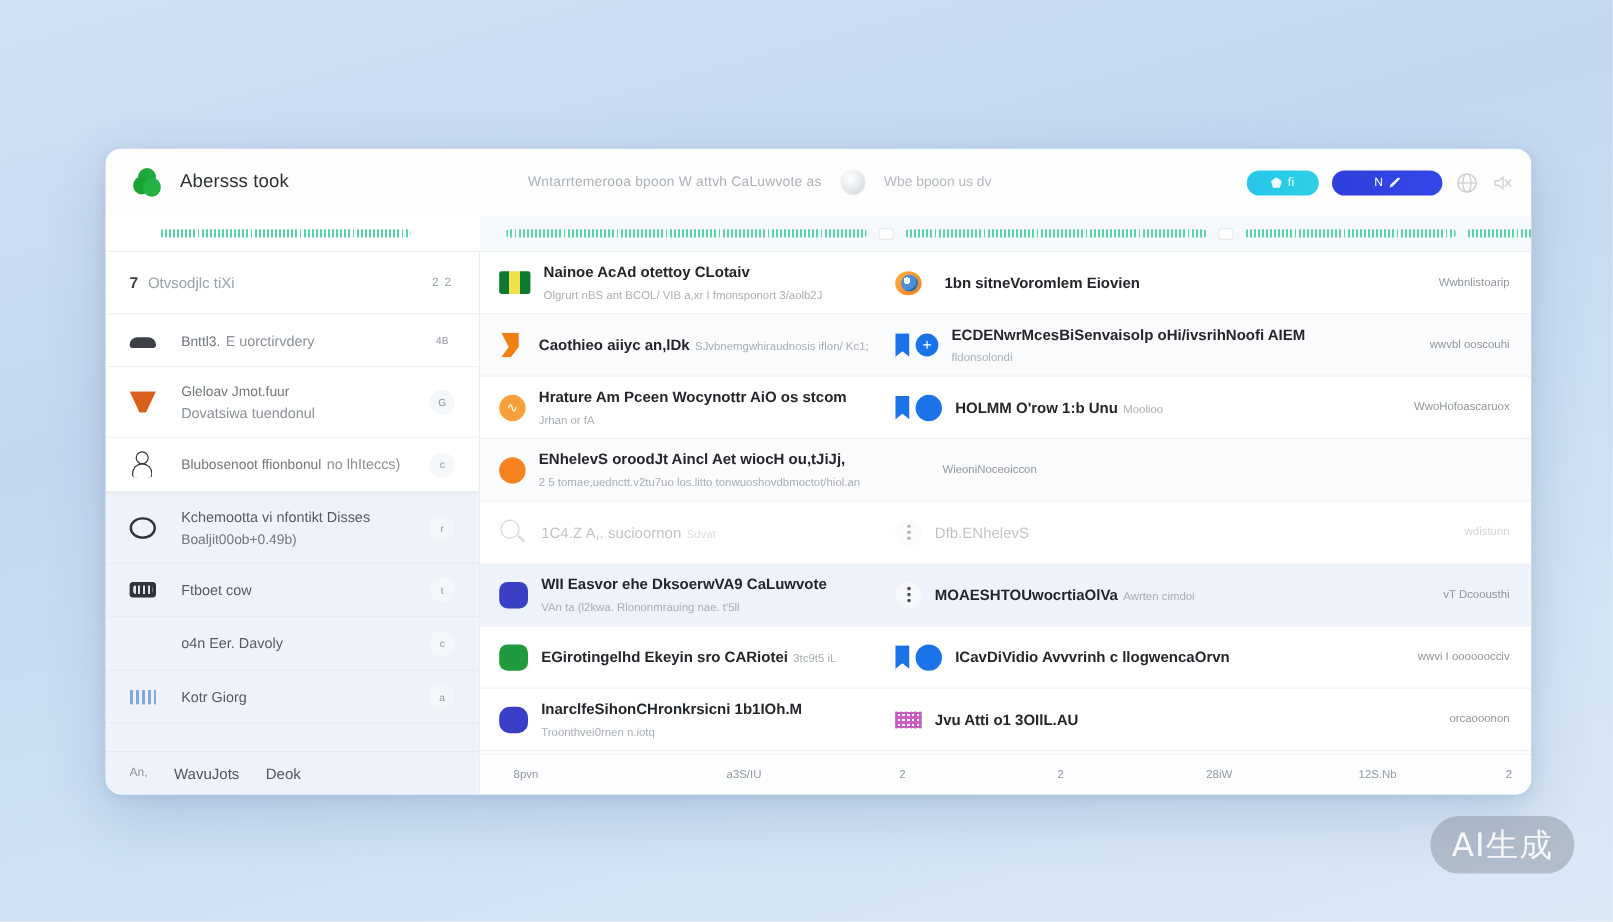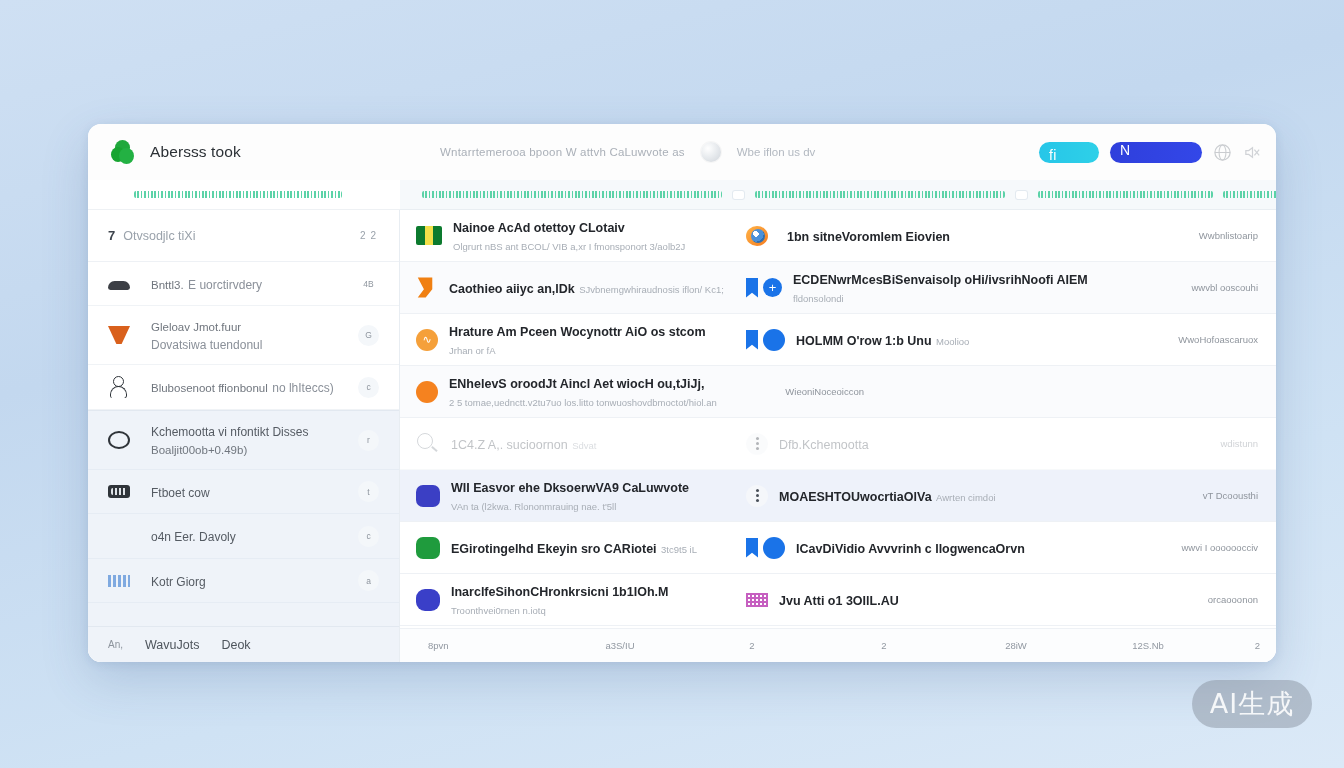--- a/index.html
+++ b/index.html
@@ -37,22 +37,22 @@
   .tb-hint{font-size:11.5px;color:#aab0b8;letter-spacing:.2px;text-align:center;}
   .tb-orb{
     width:20px;height:20px;border-radius:50%;
     background:radial-gradient(circle at 35% 32%,#ffffff 0%,#e9ecef 45%,#cfd4da 100%);
     box-shadow:0 0 0 1px rgba(0,0,0,.03);flex:0 0 20px;
   }
   .tb-hint2{font-size:11.5px;color:#b3b9c1;}
 
   .tb-right{display:flex;align-items:center;gap:11px;flex:0 0 auto;}
   .pill{
-    height:21px;border-radius:11px;display:flex;align-items:flex-start;justify-content:center;
-    gap:5px;padding:0 10px;font-size:14px;color:#ffffff;letter-spacing:.3px;white-space:nowrap;flex-direction:column;
+    height:21px;border-radius:11px;display:flex;align-items:center;justify-content:center;
+    gap:5px;padding:0 10px;font-size:10px;color:#ffffff;letter-spacing:.3px;white-space:nowrap;
   }
   .pill.cyan{background:linear-gradient(90deg,#27c6e8,#2ed0e8);width:60px;box-sizing:border-box;}
   .pill.blue{background:linear-gradient(90deg,#2f3fdc,#3347e8);width:92px;box-sizing:border-box;}
   .pill .glyph{display:inline-block;width:9px;height:9px;background:rgba(255,255,255,.92);
     clip-path:polygon(50% 0,100% 40%,82% 100%,18% 100%,0 40%);}
   .pill .glyph.pen{clip-path:polygon(85% 0,100% 16%,30% 88%,0 100%,12% 70%);}
   .tb-icn{width:19px;height:19px;opacity:.45;}
   .tb-icn svg{display:block;}
 
   
@@ -216,21 +216,21 @@
           <span class="b1"></span>
             <span class="b2"></span>
             <span class="b3"></span>
         </div>
         <div class="app-title">Abersss took</div>
       </div>
 
       <div class="tb-center">
         <div class="tb-hint">Wntarrtemerooa bpoon W attvh CaLuwvote as</div>
         <div class="tb-orb"></div>
-        <div class="tb-hint2">Wbe iflon us dv</div>
+        <div class="tb-hint2">Wbe bpoon us dv</div>
       </div>
 
       <div class="tb-right">
         <div class="pill cyan">
           <span class="glyph"></span>
           <span>fi</span>
         </div>
         <div class="pill blue">
           <span>N</span>
           <span class="glyph pen"></span>
@@ -436,21 +436,21 @@
               <span class="lines">
                 <span class="ln1 reg">1C4.Z  A,. sucioornon</span>
                 <span class="ln2">Sdvat</span>
               </span>
             </div>
             <div class="cell c2">
               <span class="ric menu">
                   <i></i>
                 </span>
               <span class="lines">
-                <span class="ln1 reg">Dfb.Kchemootta</span>
+                <span class="ln1 reg">Dfb.ENhelevS</span>
               </span>
             </div>
             <div class="cell c3">
                 <span class="rt">wdistunn</span>
               </div>
           </div>
 
           <div class="row sel">
             <div class="cell c1">
               <span class="ric indigo"></span>

